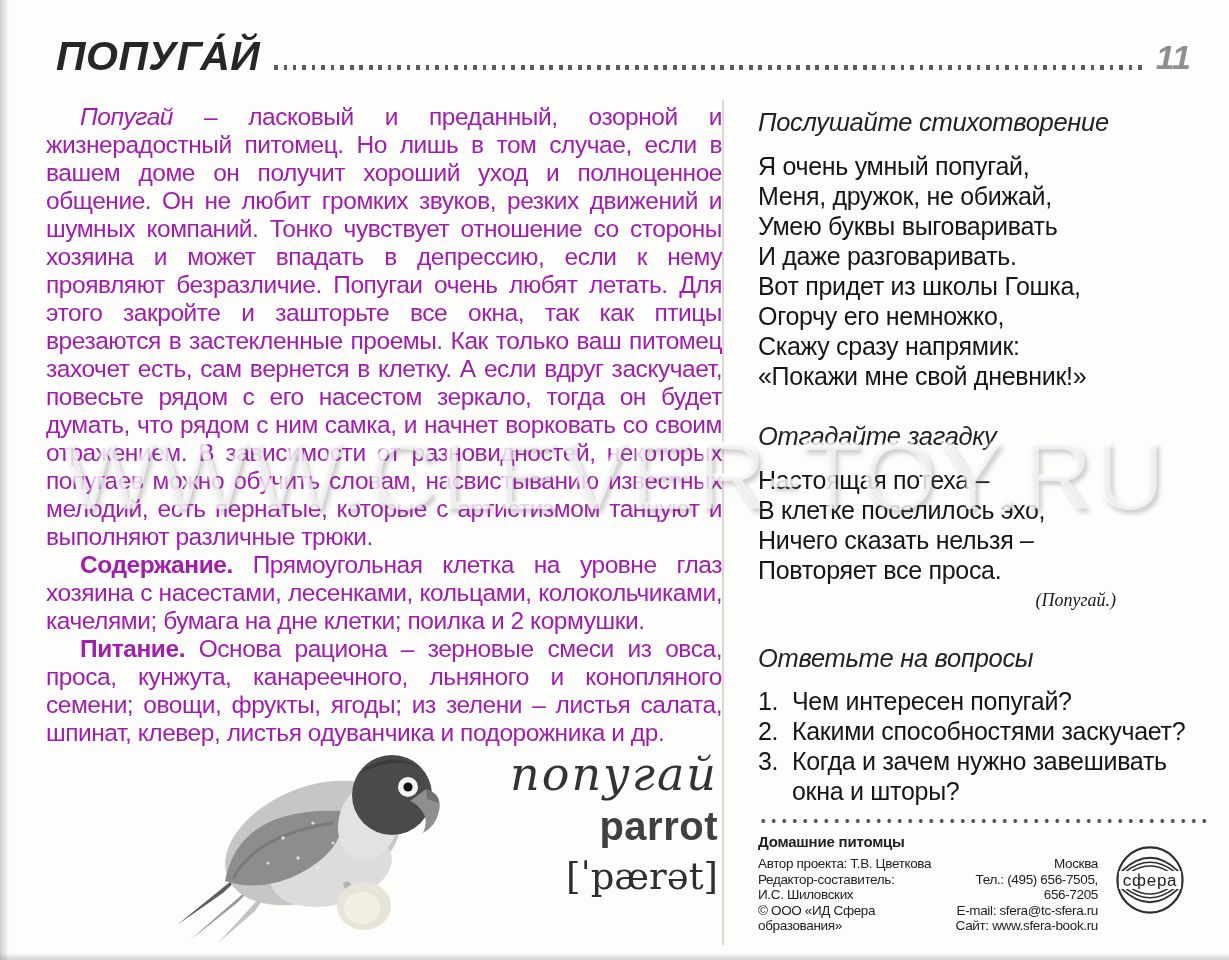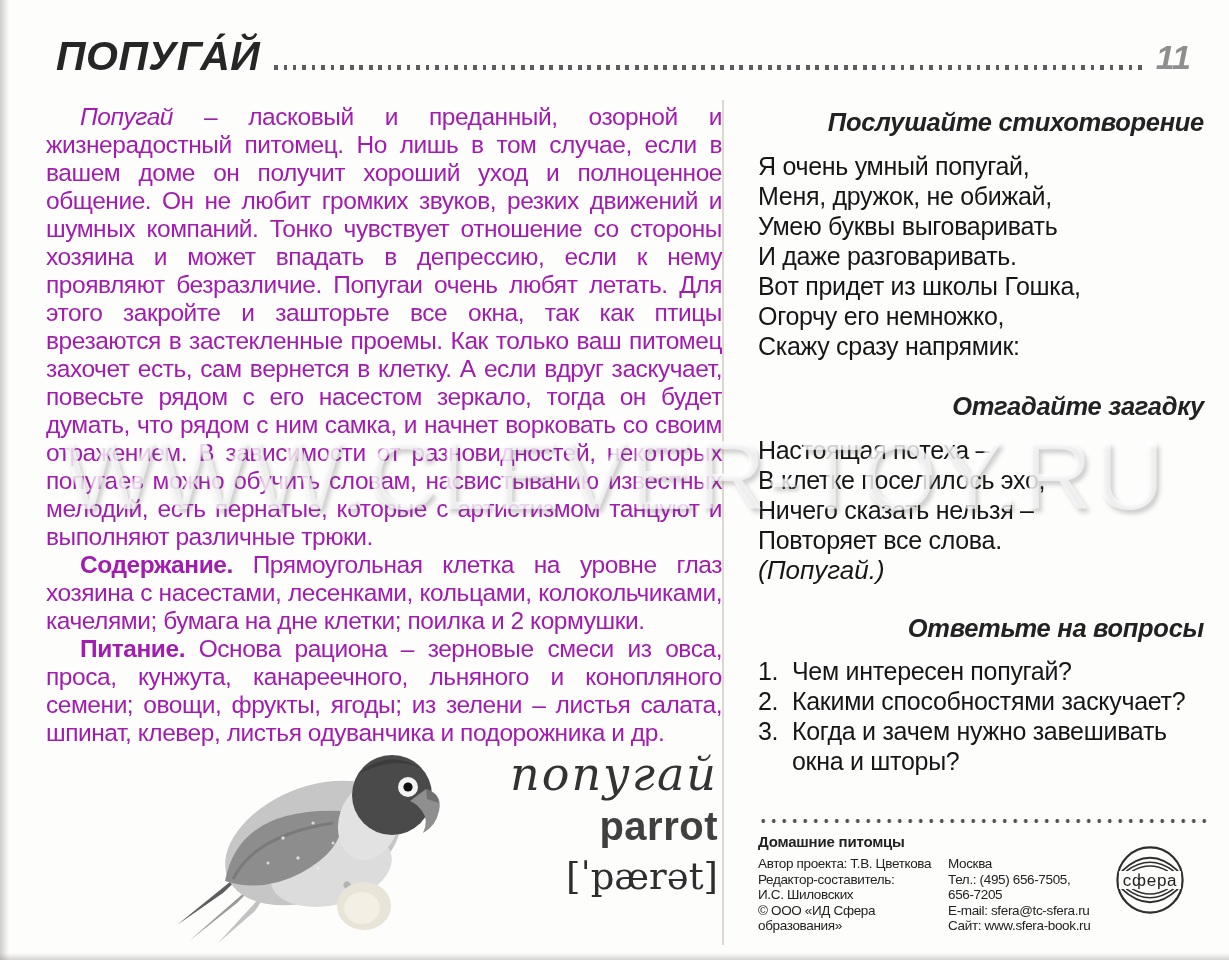--- a/index.html
+++ b/index.html
@@ -39,42 +39,42 @@
   .vocab { position:absolute; left:468px; top:748px; width:250px; text-align:right; color:#2a2a2a; }
   .vocab-ru { font-family:"DejaVu Serif", serif; font-style:italic; font-size:46px; line-height:52px; letter-spacing:2px; color:#333; }
   .vocab-en { font-size:40px; font-weight:700; line-height:52px; letter-spacing:.5px; color:#404040; }
   .vocab-tr { font-family:"DejaVu Serif", serif; font-size:37px; line-height:50px; color:#2e2e2e; }
 
   
   .parrot { position:absolute; left:163px; top:743px; width:312px; height:207px; }
 
   
   .rcol { position:absolute; left:758px; top:100px; width:446px; color:#161616; }
-  .rhead { font-size:25.5px; font-weight:700; font-style:italic; letter-spacing:-0.3px; color:#222;text-align:right; }
+  .rhead { font-size:25.5px; font-weight:400; font-style:italic; letter-spacing:-0.3px; color:#222; }
   .poem-lines, .riddle-lines { margin-top:14px; }
   .rline { font-size:25px; line-height:30px; letter-spacing:-0.3px; }
-  .riddle-answer { font-size:26px; line-height:30px; font-style:italic; text-align:left; padding-right:88px; }
+  .riddle-answer { font-size:18px; line-height:30px; font-style:italic; text-align:right; padding-right:88px;font-family:Liberation Serif, serif; }
   .sec-poem { margin-top:8px; }
   .sec-riddle { margin-top:31px; }
   .sec-questions { margin-top:29px; }
   .qlist { margin-top:13px; }
   .qitem { display:flex; font-size:25px; line-height:30px; letter-spacing:-0.3px; }
   .qnum { width:34px; flex:none; }
   .qtext { flex:1; }
 
   
   .footer-dots { position:absolute; left:758px; top:818px; width:452px; height:6px;
     background-image:radial-gradient(circle, #4f4f4f 1.7px, transparent 2.1px);
     background-size:10.5px 6px; background-repeat:repeat-x; }
   .footer { position:absolute; left:758px; top:833px; width:452px; color:#222; }
   .series { font-size:15px; font-weight:700; letter-spacing:-0.2px; margin-bottom:6px; }
   .credits { display:flex; }
   .credits-col { font-size:13.5px; line-height:15.5px; letter-spacing:-0.35px; }
   .credits-col.left { width:190px; flex:none; }
-  .credits-col.right { width:150px; flex:none; }
+  .credits-col.right { width:150px; flex:none;text-align:right; }
   .logo-wrap { position:absolute; left:1113px; top:843px; width:74px; height:74px; }
   .logo-wrap svg { width:100%; height:100%; }
 
   
   .watermark { position:absolute; left:0; top:420px; width:1229px; text-align:center;
     font-size:97px; font-weight:400; letter-spacing:2px; white-space:nowrap;
     color:rgba(255,255,255,0.62);
     text-shadow:3px 4px 4px rgba(90,90,90,0.28), -1px -1px 0 rgba(255,255,255,0.5);
     pointer-events:none; user-select:none; }
 </style>
@@ -149,30 +149,31 @@
     <div class="sec-poem">
       <div class="rhead">Послушайте стихотворение</div>
       <div class="poem-lines">
         <div class="rline">Я очень умный попугай,</div>
         <div class="rline">Меня, дружок, не обижай,</div>
         <div class="rline">Умею буквы выговаривать</div>
         <div class="rline">И даже разговаривать.</div>
         <div class="rline">Вот придет из школы Гошка,</div>
         <div class="rline">Огорчу его немножко,</div>
         <div class="rline">Скажу сразу напрямик:</div>
+        <div class="rline">«Покажи мне свой дневник!»</div>
       </div>
     </div>
 
     <div class="sec-riddle">
       <div class="rhead">Отгадайте загадку</div>
       <div class="riddle-lines">
         <div class="rline">Настоящая потеха –</div>
         <div class="rline">В клетке поселилось эхо,</div>
         <div class="rline">Ничего сказать нельзя –</div>
-        <div class="rline">Повторяет все слова.</div>
+        <div class="rline">Повторяет все проса.</div>
       </div>
       <div class="riddle-answer">(Попугай.)</div>
     </div>
 
     <div class="sec-questions">
       <div class="rhead">Ответьте на вопросы</div>
       <div class="qlist">
         <div class="qitem">
           <span class="qnum">1.</span>
           <span class="qtext">Чем интересен попугай?</span>

